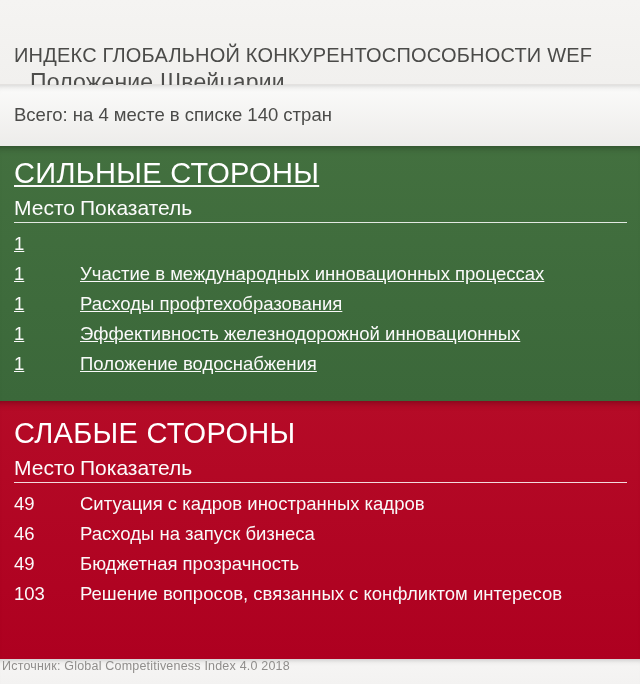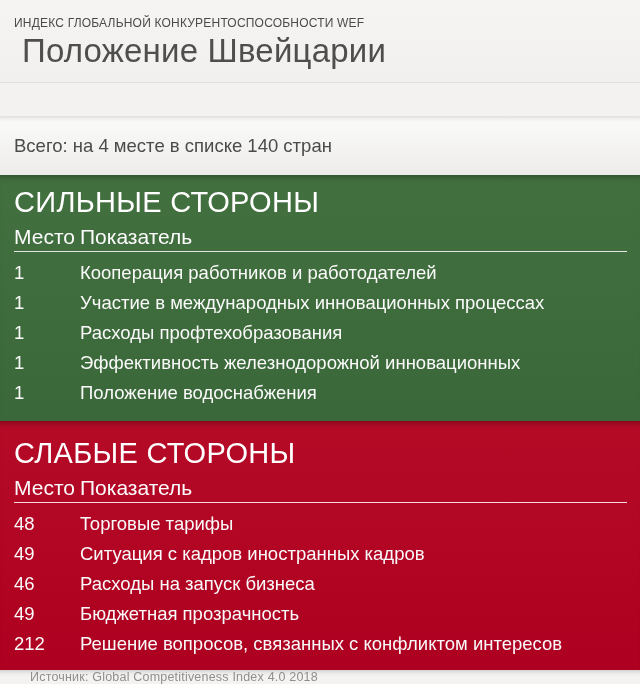--- a/index.html
+++ b/index.html
@@ -12,45 +12,45 @@
   .page { width: 640px; height: 684px; display: flex; flex-direction: column; }
 
   
   .header-top {
     height: 85px; box-sizing: border-box;
     padding: 16px 14px 0 14px;
     background: linear-gradient(#f5f4f2, #f1f0ee);
     border-bottom: 1px solid #e3e1df;
   }
   .kicker {
-    font-size: 12px; color: #4b4b49; letter-spacing: 0.2px;
+    font-size: 20px; color: #4b4b49; letter-spacing: 0.2px;
     white-space: nowrap;
+    margin-top: 28px;
   }
   .title {
-    margin: 2px 0 0 8px; font-weight: normal;
-    font-size: 33px; color: #4e4e4c; letter-spacing: 0.2px;
+    margin: 2px 0 0 16px; font-weight: normal;
+    font-size: 23px; color: #4e4e4c; letter-spacing: 0.2px;
     white-space: nowrap;
   }
   .subheader {
     height: 61px; box-sizing: border-box;
     padding: 19px 14px 0 14px;
     background: linear-gradient(#fbfbfa, #edecea);
     box-shadow: inset 0 7px 7px -7px rgba(0,0,0,0.22);
-    margin-top: 33px;
   }
   .subtitle { font-size: 18.5px; color: #4b4b49; }
 
   
   .panel {
     box-sizing: border-box;
     padding: 0 13px 0 14px;
     color: #fafafa;
     box-shadow: inset 0 8px 8px -8px rgba(0,0,0,0.45);
   }
-  .panel.green { height: 255px; background: linear-gradient(#43703f, #3b683a); }
+  .panel.green { height: 255px; background: linear-gradient(#43703f, #3b683a); text-decoration: underline; }
   .panel.red   { height: 258px; background: linear-gradient(#b50b27, #ae0020); }
 
   .section-title {
     margin: 0; padding-top: 10px;
     font-weight: normal; font-size: 29px; line-height: 34px;
     color: #ffffff; letter-spacing: 0.3px; white-space: nowrap;
   }
   .panel.red .section-title { padding-top: 15px; }
   .cols { margin-top: 8px; font-size: 21px; line-height: 20px; color: #fcfcfc; }
   .col-rank { display: inline-block; width: 66px; }
@@ -62,22 +62,22 @@
   .rows { margin-top: 6px; }
   .row { display: flex; height: 30px; line-height: 30px; font-size: 18.5px; }
   .rank { width: 66px; flex: 0 0 66px; }
   .ind  { flex: 1; white-space: nowrap; }
 
   
   .footer {
     flex: 1; box-sizing: border-box;
     background: linear-gradient(#f6f5f4, #f3f2f1);
     box-shadow: inset 0 6px 6px -6px rgba(0,0,0,0.28);
-    display: flex; align-items: flex-end;
-    padding-left: 30px;
+    display: flex; align-items: flex-start;
+    padding-left: 2px;
   }
   .source { font-size: 12.5px; color: #908e8c; letter-spacing: 0.2px; }
 </style>
 </head>
 <body>
 
 <div class="page">
 
   <div class="header-top">
     <div class="kicker">ИНДЕКС ГЛОБАЛЬНОЙ КОНКУРЕНТОСПОСОБНОСТИ WEF</div>
@@ -90,21 +90,20 @@
 
   <section class="panel green">
     <h2 class="section-title">СИЛЬНЫЕ СТОРОНЫ</h2>
     <div class="cols">
       <span class="col-rank">Место</span><span class="col-indicator">Показатель</span>
     </div>
     <div class="rule"></div>
     <div class="rows">
         <div class="row">
           <span class="rank">1</span>
-          <span class="ind">Кооперация работников и работодателей</span>
         </div>
         <div class="row">
           <span class="rank">1</span>
           <span class="ind">Участие в международных инновационных процессах</span>
         </div>
         <div class="row">
           <span class="rank">1</span>
           <span class="ind">Расходы профтехобразования</span>
         </div>
         <div class="row">
@@ -119,37 +118,33 @@
   </section>
 
   <section class="panel red">
     <h2 class="section-title">СЛАБЫЕ СТОРОНЫ</h2>
     <div class="cols">
       <span class="col-rank">Место</span><span class="col-indicator">Показатель</span>
     </div>
     <div class="rule"></div>
     <div class="rows">
         <div class="row">
-          <span class="rank">48</span>
-          <span class="ind">Торговые тарифы</span>
-        </div>
-        <div class="row">
           <span class="rank">49</span>
           <span class="ind">Ситуация с кадров иностранных кадров</span>
         </div>
         <div class="row">
           <span class="rank">46</span>
           <span class="ind">Расходы на запуск бизнеса</span>
         </div>
         <div class="row">
           <span class="rank">49</span>
           <span class="ind">Бюджетная прозрачность</span>
         </div>
         <div class="row">
-          <span class="rank">212</span>
+          <span class="rank">103</span>
           <span class="ind">Решение вопросов, связанных с конфликтом интересов</span>
         </div>
       </div>
   </section>
 
   <div class="footer">
     <div class="source">Источник: Global Competitiveness Index 4.0 2018</div>
   </div>
 
 </div>

